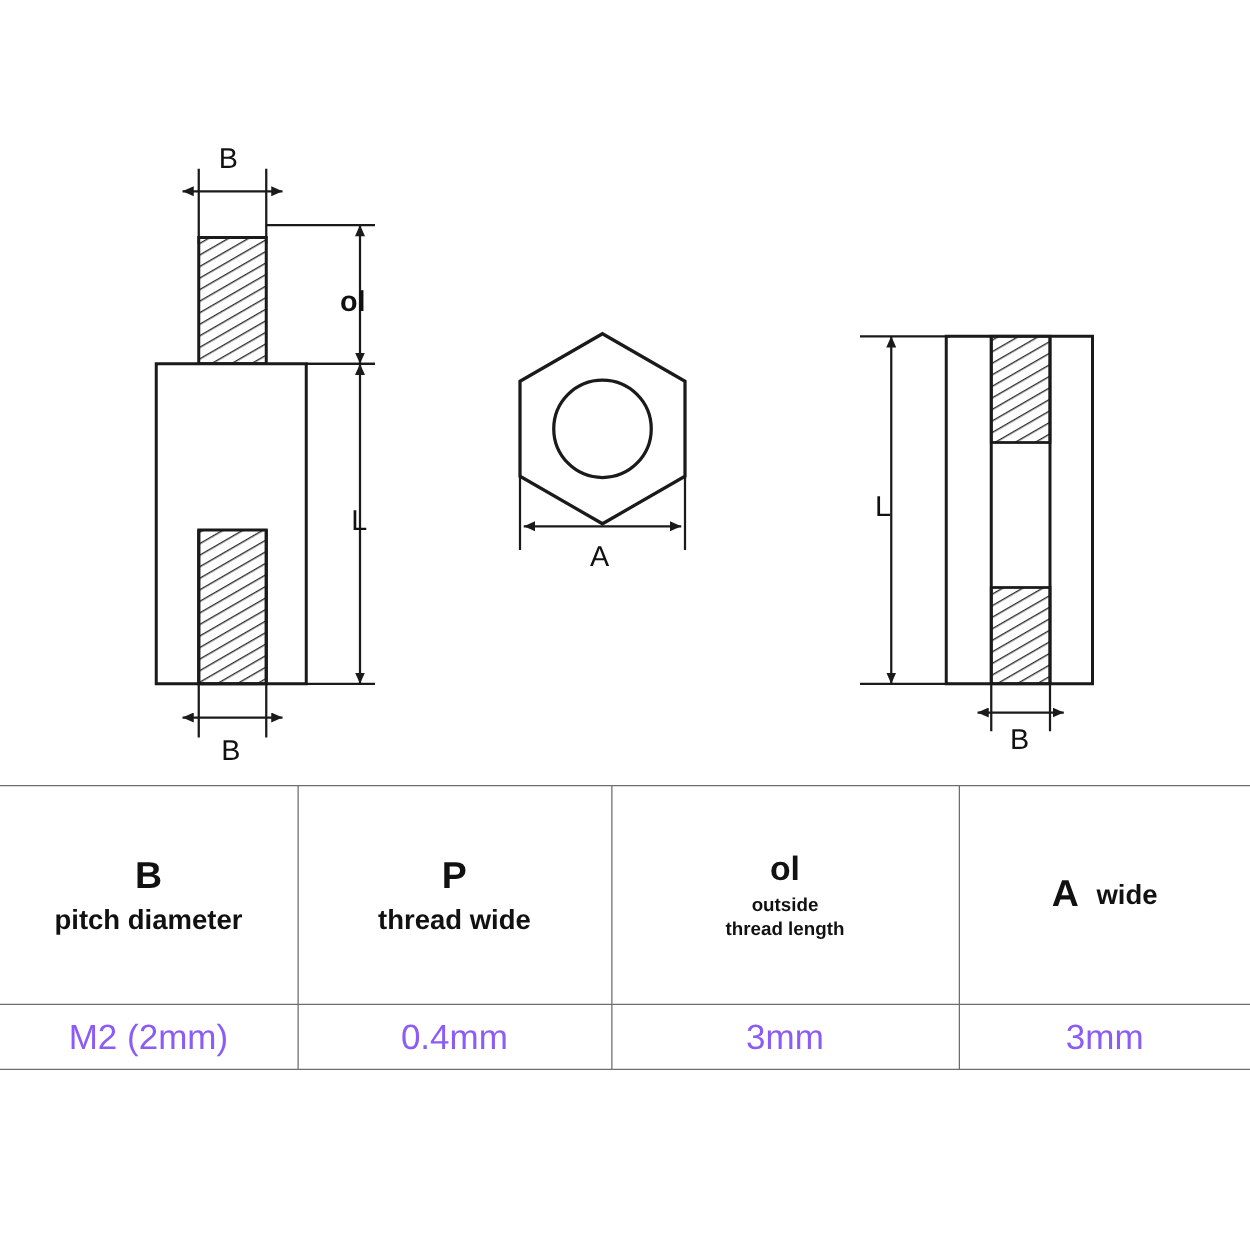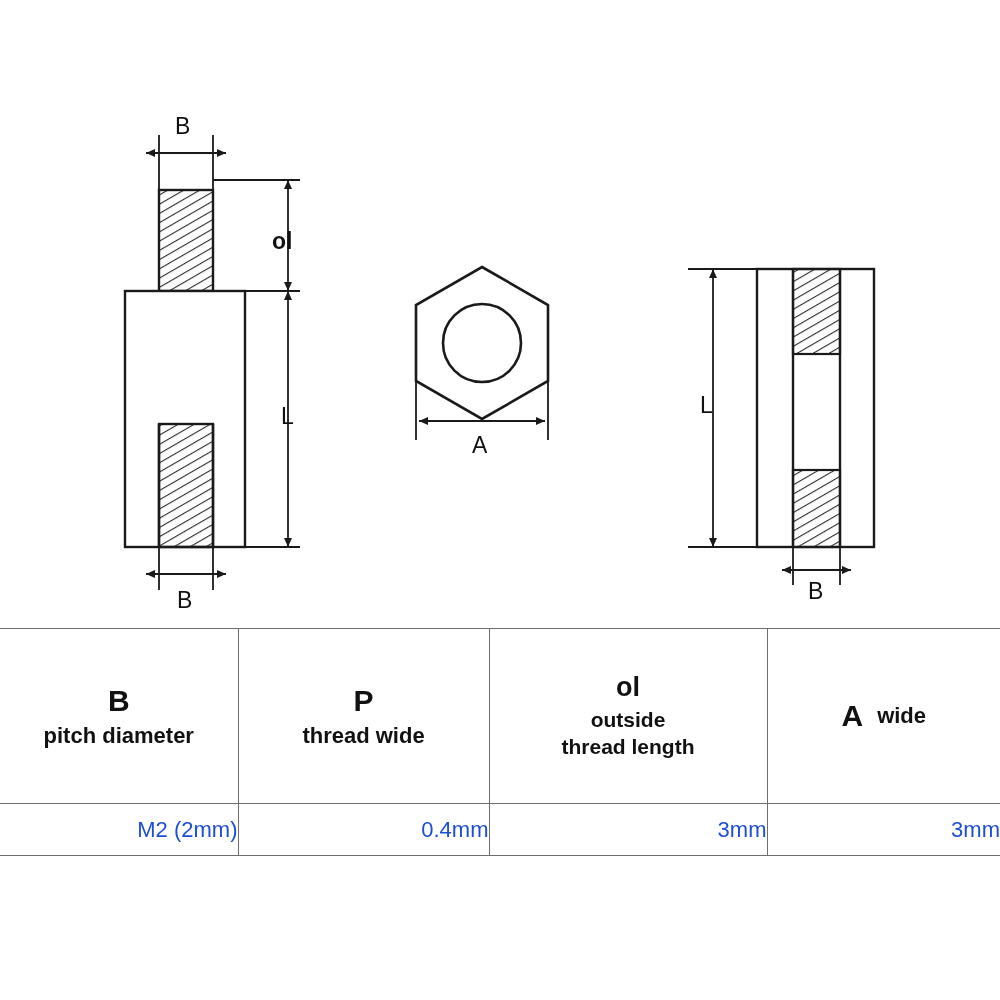--- a/index.html
+++ b/index.html
@@ -45,23 +45,22 @@
     text-align: center;
     vertical-align: middle;
     padding: 0;
   }
   #spec-table thead th {
     height: 174px;
     font-weight: normal;
   }
   #spec-table tbody td {
     height: 51px;
-    font-size: 22px;
-    color: #1d4ed8;
-    text-align: right;
+    font-size: 28px;
+    color: #8b5cf6;
   }
   #spec-table td:first-child, #spec-table th:first-child {
     border-left: none;
   }
   #spec-table td:last-child, #spec-table th:last-child {
     border-right: none;
   }
   .hdr-sym {
     font-size: 30px;
     font-weight: bold;
@@ -72,21 +71,21 @@
   .hdr-sym.small {
     font-size: 27px;
   }
   .hdr-desc {
     font-size: 22px;
     font-weight: bold;
     display: block;
     line-height: 1.28;
   }
   .hdr-desc.two-line {
-    font-size: 21px;
+    font-size: 15px;
   }
   .col-a-inner {
     display: flex;
     align-items: center;
     justify-content: center;
     gap: 14px;
   }
   .col-a-inner .hdr-sym, .col-a-inner .hdr-desc {
     display: inline-block;
     margin: 0;

